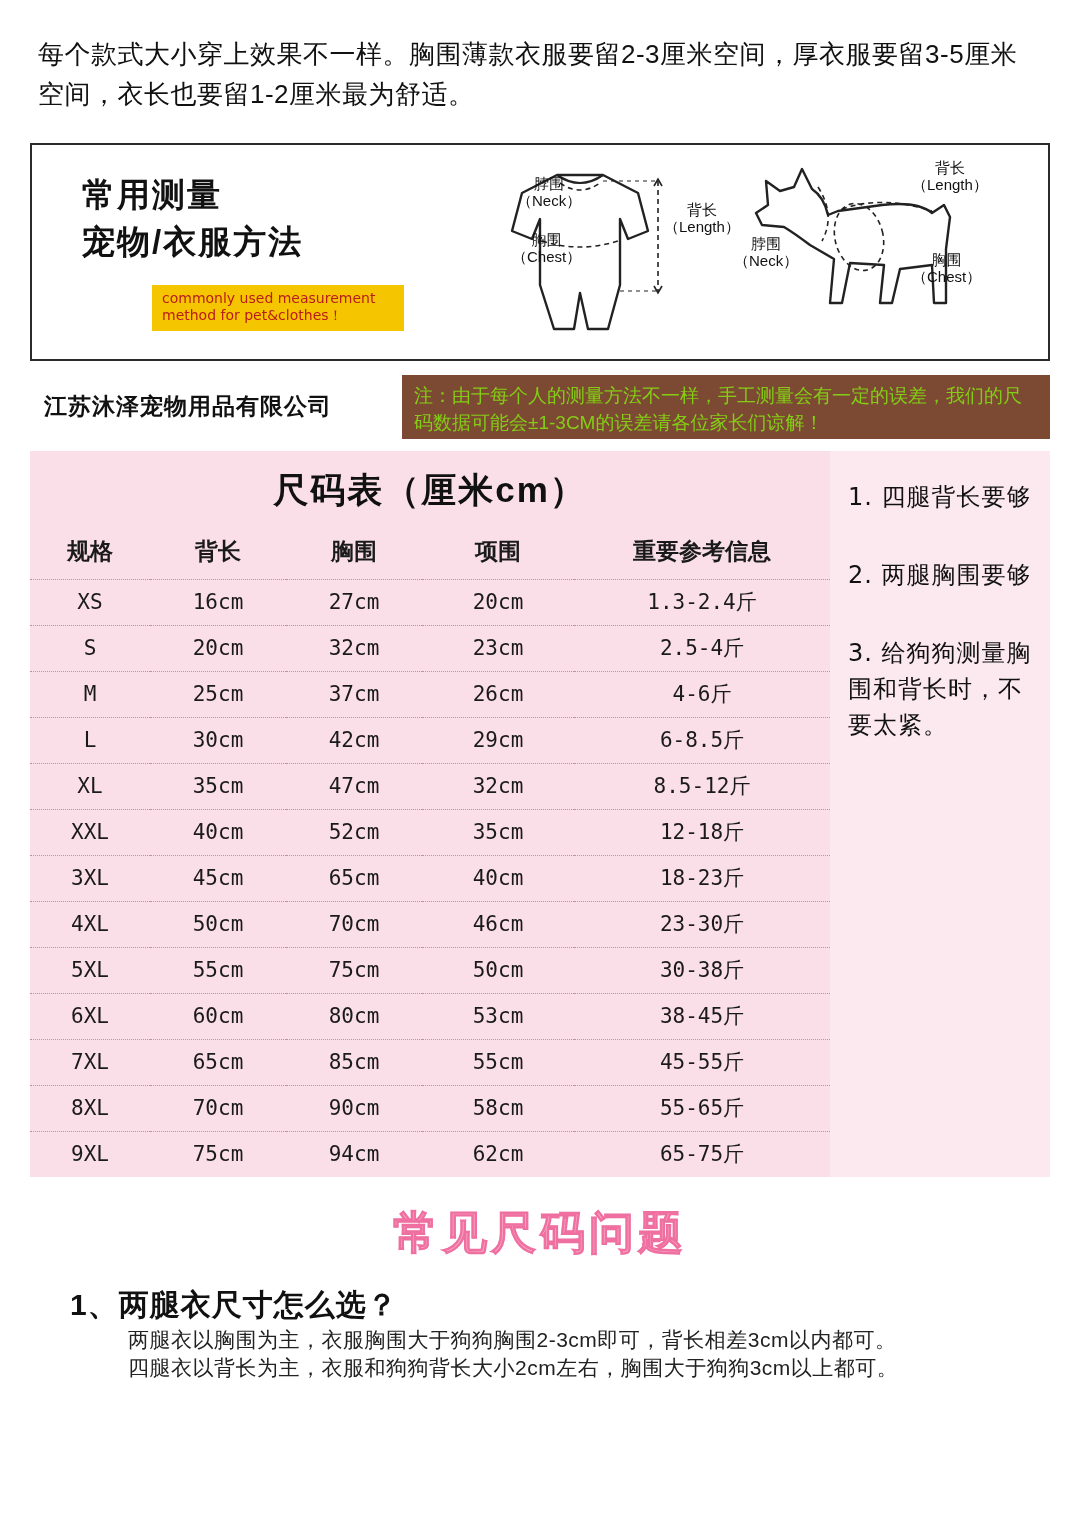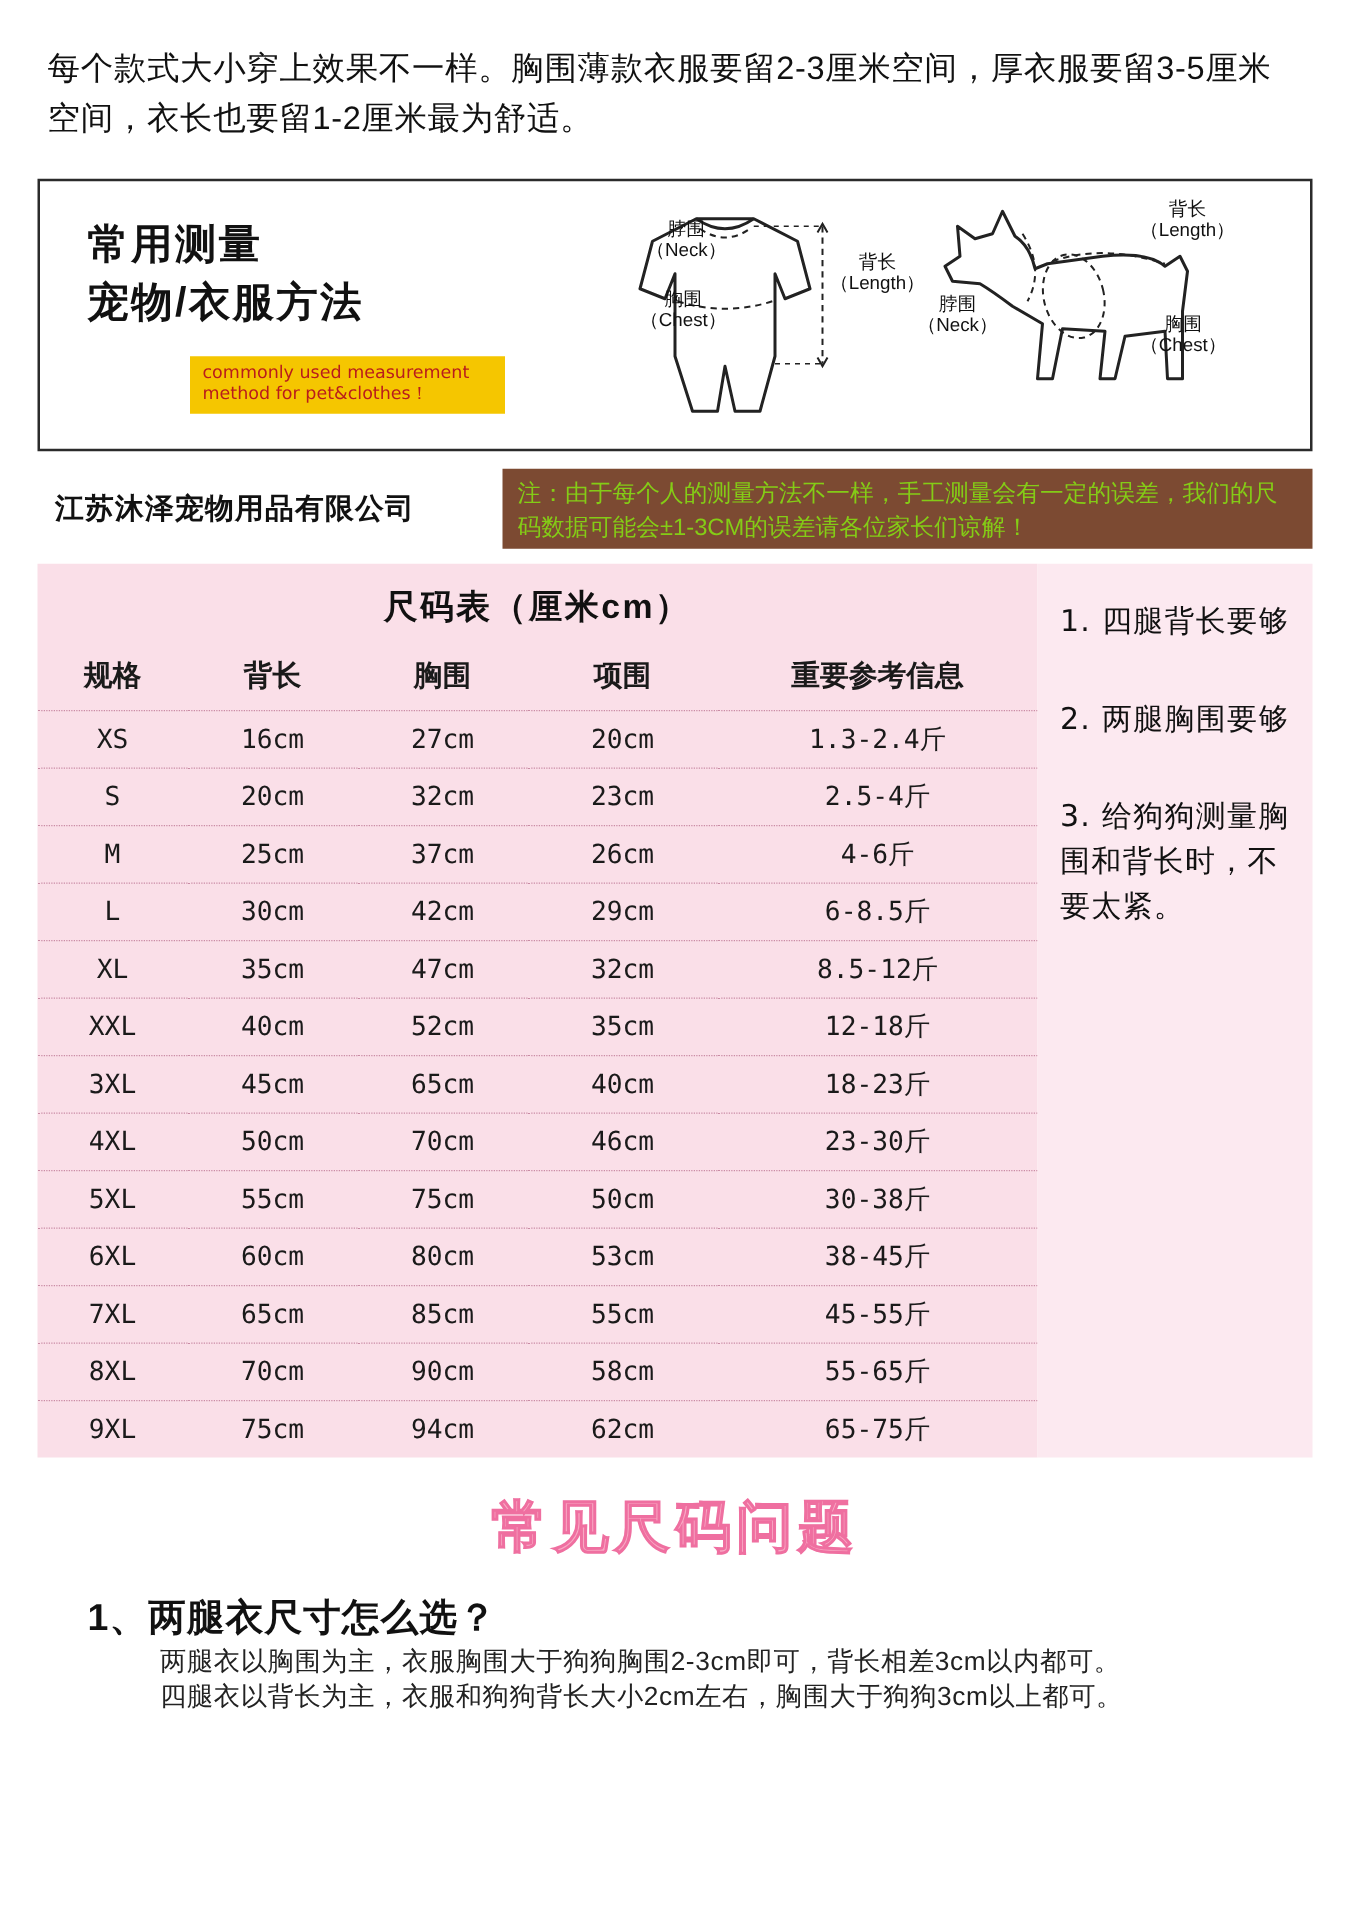--- a/index.html
+++ b/index.html
@@ -30,21 +30,21 @@
   .measure-box {
     margin: 10px 30px 0 30px;
     border: 2px solid #2b2b2b;
     height: 218px;
     position: relative;
     box-sizing: border-box;
     background: #fff;
   }
   .measure-title {
     position: absolute;
-    left: 38px;
+    left: 50px;
     top: 26px;
     font-size: 33px;
     font-weight: bold;
     letter-spacing: 2px;
     line-height: 1.45;
     color: #111;
   }
   .measure-badge {
     position: absolute;
     left: 120px;
@@ -115,21 +115,21 @@
     margin: 12px 30px 0 30px;
     display: flex;
     align-items: stretch;
   }
   .size-table-wrap {
     width: 800px;
     background: #fadfe8;
   }
   .size-title {
     text-align: center;
-    font-size: 27px;
+    font-size: 35px;
     font-weight: bold;
     letter-spacing: 2px;
     padding: 16px 0 14px 0;
     color: #111;
   }
   table.size {
     width: 100%;
     border-collapse: collapse;
     font-size: 21px;
     font-family: "DejaVu Sans Mono", monospace;

